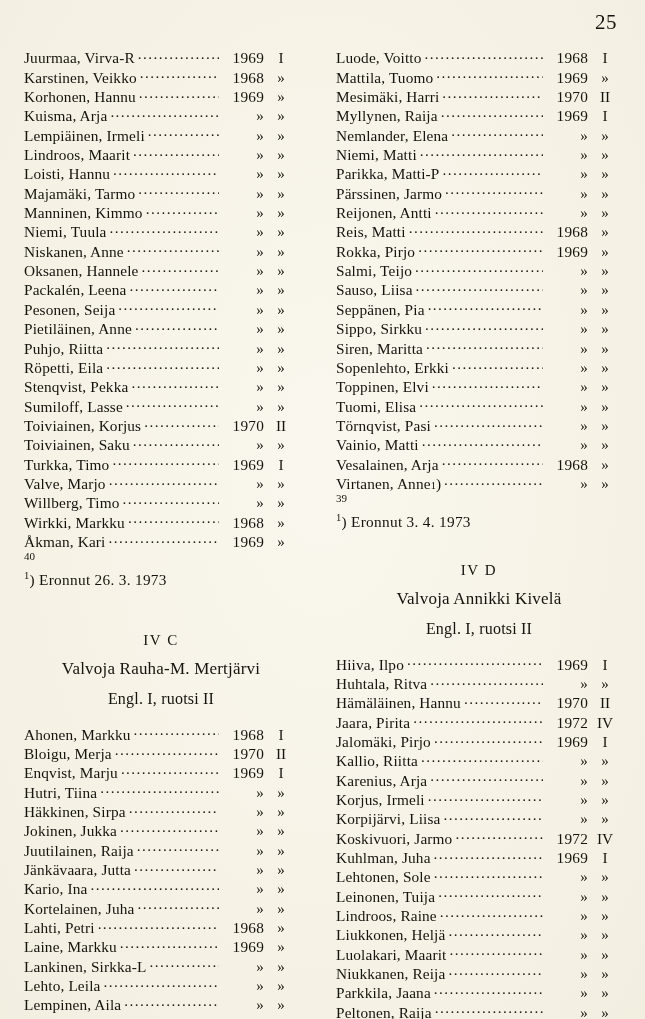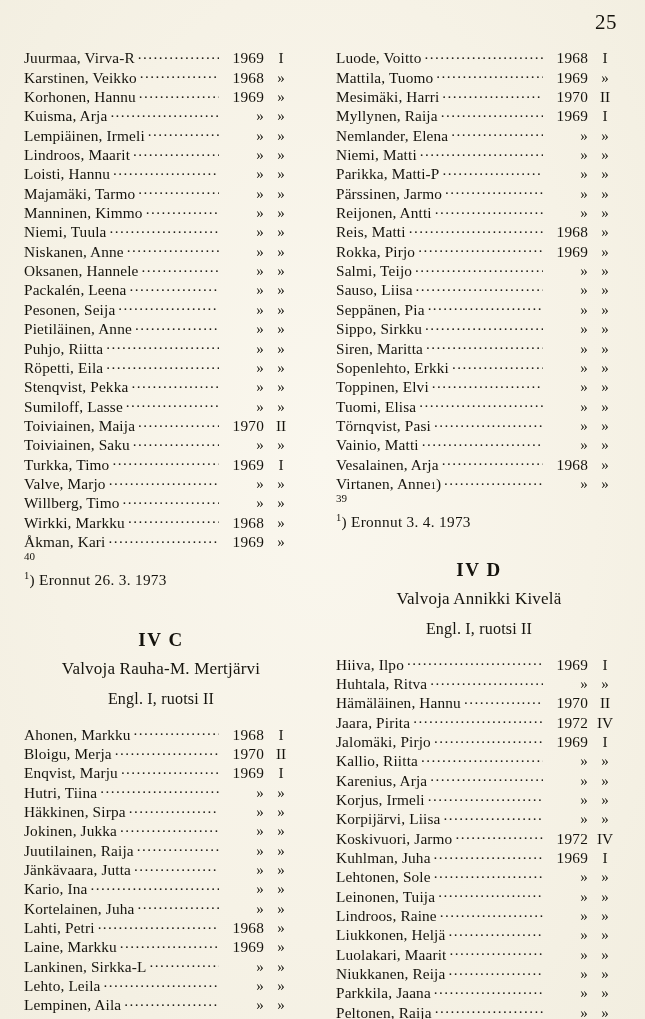--- a/index.html
+++ b/index.html
@@ -101,22 +101,22 @@
     vertical-align: super;
   }
   .sup-mark {
     font-size: 10.5px;
     vertical-align: super;
   }
 
   
   .sec { text-align: center; }
   .sec-class {
-    font-weight: bold;
-    font-size: 19px;
+    font-weight: normal;
+    font-size: 15px;
     letter-spacing: 1.6px;
     margin-top: 42px;
     margin-bottom: 0;
     line-height: 24px;
   }
   .sec-class.tight { margin-top: 30px; }
   .sec-teacher {
     font-weight: normal;
     font-size: 17px;
     letter-spacing: 0.2px;
@@ -251,21 +251,21 @@
             <span class="yr dit">»</span>
             <span class="gr dit">»</span>
           </div>
           <div class="entry">
             <span class="nm">Sumiloff,   Lasse</span>
             <span class="leader"></span>
             <span class="yr dit">»</span>
             <span class="gr dit">»</span>
           </div>
           <div class="entry">
-            <span class="nm">Toiviainen,  Maija</span>
+            <span class="nm">Toiviainen,  Korjus</span>
             <span class="leader"></span>
             <span class="yr">1970</span>
             <span class="gr">II</span>
           </div>
           <div class="entry">
             <span class="nm">Toiviainen,  Saku</span>
             <span class="leader"></span>
             <span class="yr dit">»</span>
             <span class="gr dit">»</span>
           </div>

